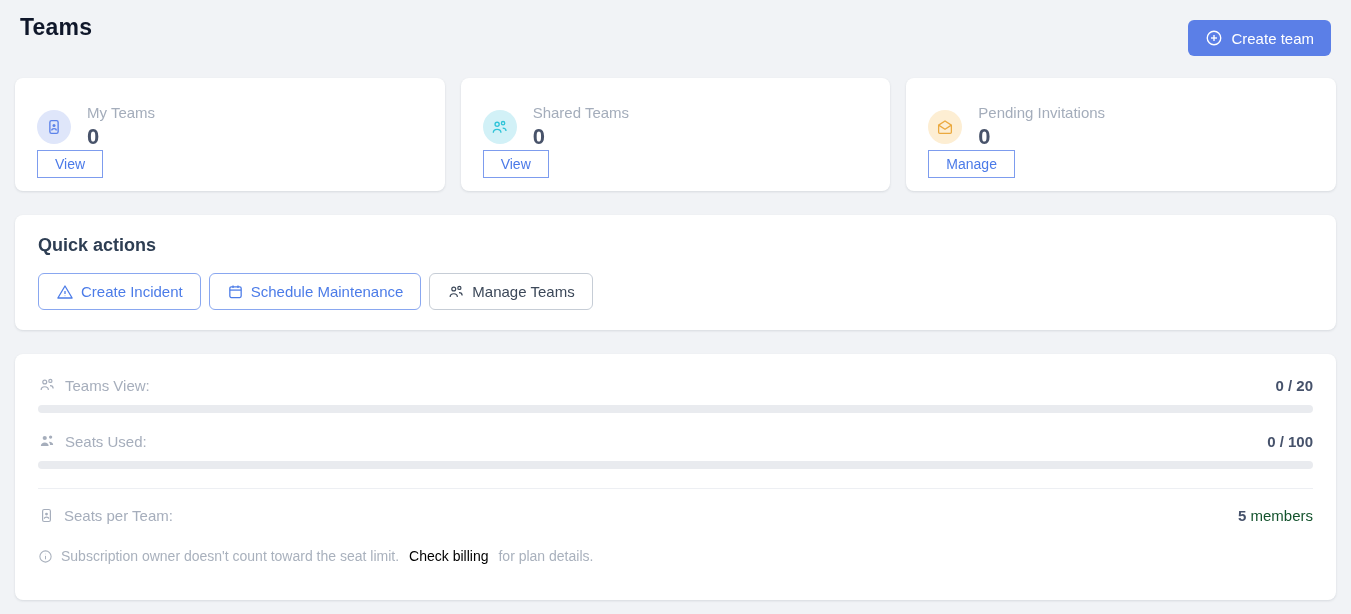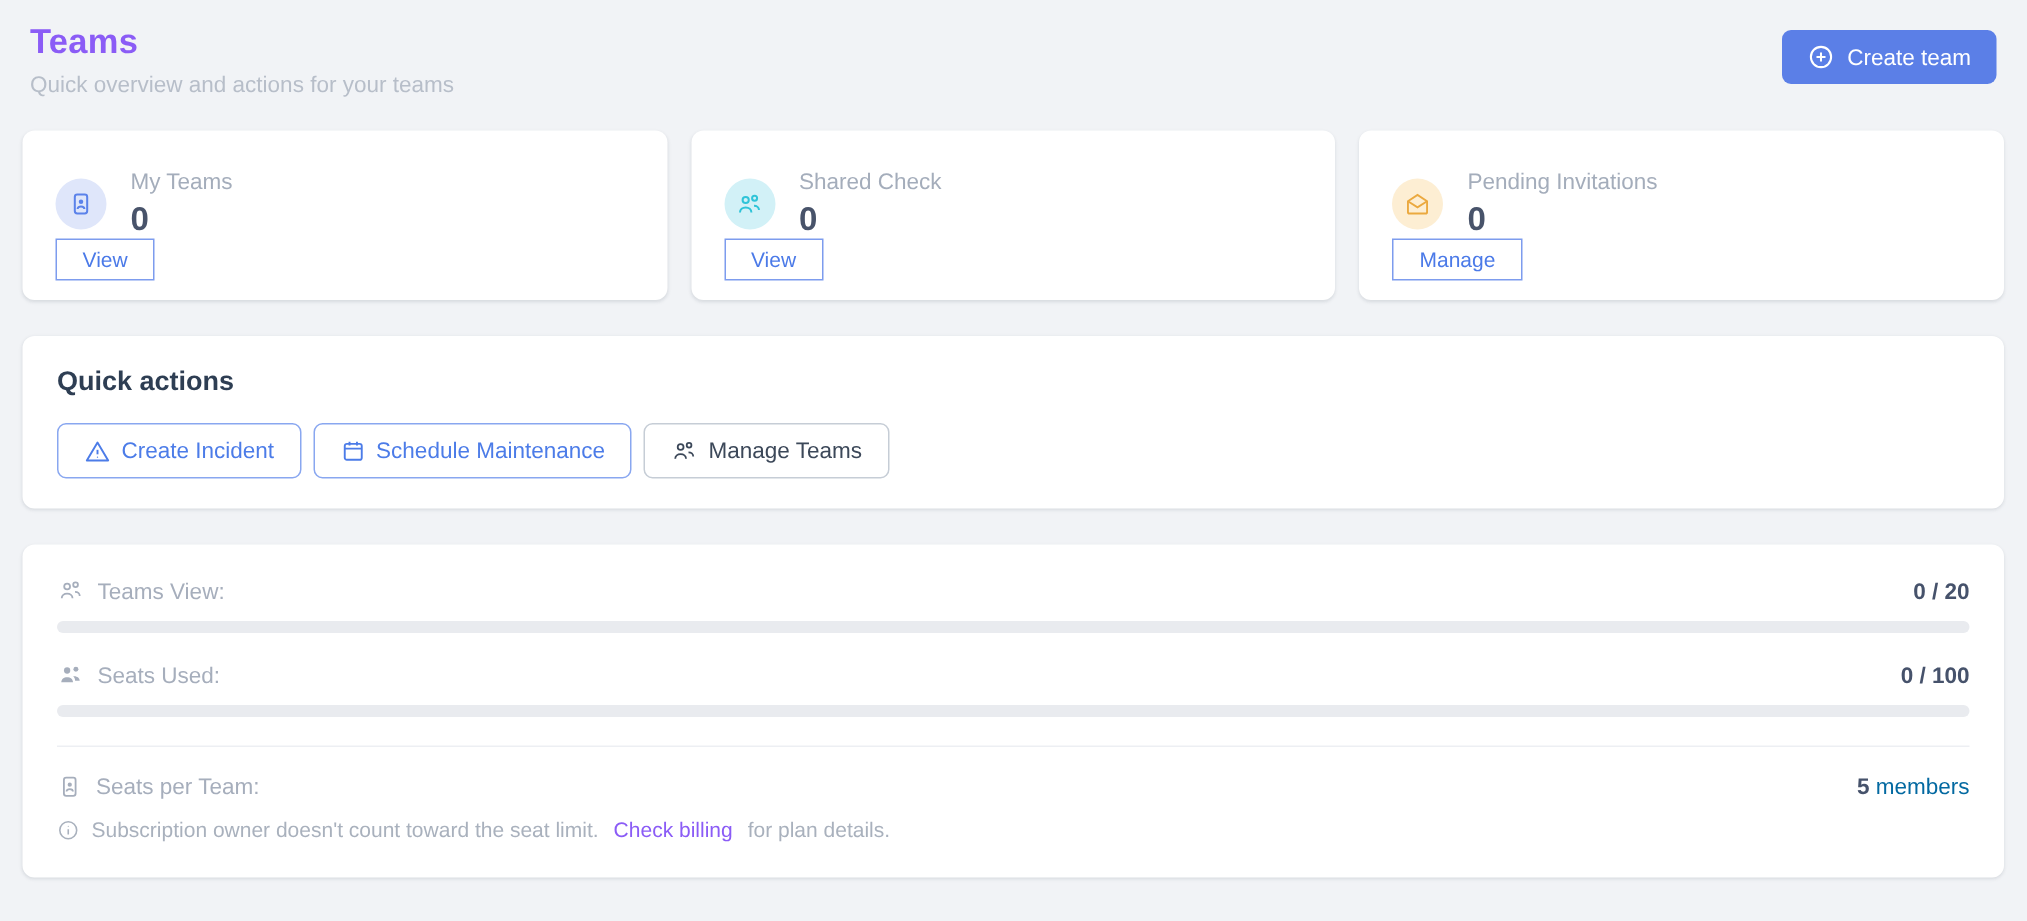--- a/index.html
+++ b/index.html
@@ -6,21 +6,21 @@
   html, body { width: 1351px; height: 614px; overflow: hidden; }
   body {
     background: #f1f3f6;
     font-family: "Liberation Sans", "DejaVu Sans", sans-serif;
     color: #3a4b61;
   }
   .page { padding: 12px 15px 0 15px; }
 
   
   .header { display: flex; justify-content: space-between; align-items: flex-start; padding: 2px 5px 0 5px; }
-  .page-title { font-size: 23px; font-weight: bold; color: #8b5cf6; letter-spacing: .2px; }
+  .page-title { font-size: 23px; font-weight: bold; color: #0f172a; letter-spacing: .2px; text-align: right; }
   .page-subtitle { font-size: 15px; color: #b7bec9; margin-top: 7px; }
   .btn-create {
     display: inline-flex; align-items: center; gap: 8px;
     background: #5b7fe7; color: #fff; border: none; border-radius: 6px;
     height: 36px; padding: 0 17px; font-size: 15px; cursor: pointer;
     margin-top: 6px; font-family: inherit;
   }
 
   
   .cards-row { display: grid; grid-template-columns: 1fr 1fr 1fr; gap: 16px; margin-top: 22px; }
@@ -57,34 +57,33 @@
 
   
   .usage-card { padding: 22px 23px 24px 23px; }
   .usage-row { display: flex; justify-content: space-between; align-items: center; }
   .usage-label { display: flex; align-items: center; gap: 9px; font-size: 15px; color: #a6aebc; }
   .usage-label svg { flex: none; }
   .usage-value { font-size: 15px; font-weight: bold; color: #46526b; margin-left: 44px; }
   .progress-track { height: 8px; background: #e9ebef; border-radius: 4px; margin: 11px 0 19px 0; overflow: hidden; }
   .progress-fill { height: 100%; background: #5b7fe7; border-radius: 4px; width: 0; }
   .usage-divider { border: none; border-top: 1px solid #edeff3; margin: 15px 0 18px 0; }
-  .seat-unit { font-weight: normal; color: #0369a1; text-align: right; }
+  .seat-unit { font-weight: normal; color: #14532d; text-align: right; }
   .note-row { display: flex; align-items: center; gap: 8px; margin-top: 12px; font-size: 14px; color: #a9b1bd; }
-  .note-link { color: #8b5cf6; text-decoration: none; margin: 0 2px; cursor: pointer; }
+  .note-link { color: #000000; text-decoration: none; margin: 12px 2px; cursor: pointer; }
   svg { display: block; }
 </style>
 </head>
 <body>
 
 <div class="page">
 
   <div class="header">
     <div>
       <div class="page-title">Teams</div>
-      <div class="page-subtitle">Quick overview and actions for your teams</div>
     </div>
     <button class="btn-create">
       <span>
         <svg width="18" height="18" viewBox="0 0 24 24" fill="none" stroke="#ffffff" stroke-width="1.8">
           <circle cx="12" cy="12" r="9"></circle>
             <line x1="12" y1="8" x2="12" y2="16"></line>
             <line x1="8" y1="12" x2="16" y2="12"></line>
         </svg>
       </span>
       <span>Create team</span>
@@ -114,21 +113,21 @@
       <div class="stat-top">
         <div class="icon-circle" style="background:#d2f1f7;">
           <svg width="19" height="19" viewBox="0 0 24 24" fill="none" stroke="#2fc4d8" stroke-width="1.7">
             <circle cx="9" cy="8" r="2.6"></circle>
             <path d="M4.2 18.5c0-2.6 2.1-4.2 4.8-4.2s4.8 1.6 4.8 4.2"></path>
             <circle cx="16.5" cy="6.5" r="2.1"></circle>
             <path d="M16 12.8c2.4 0 4.2 1.5 4.2 3.7"></path>
           </svg>
         </div>
         <div>
-          <div class="stat-label">Shared Check</div>
+          <div class="stat-label">Shared Teams</div>
           <div class="stat-value">0</div>
         </div>
       </div>
       <button class="stat-action">View</button>
     </div>
 
     <div class="card">
       <div class="stat-top">
         <div class="icon-circle" style="background:#fdeed3;">
           <svg width="18" height="18" viewBox="0 0 24 24" fill="none" stroke="#eba93f" stroke-width="1.7">

